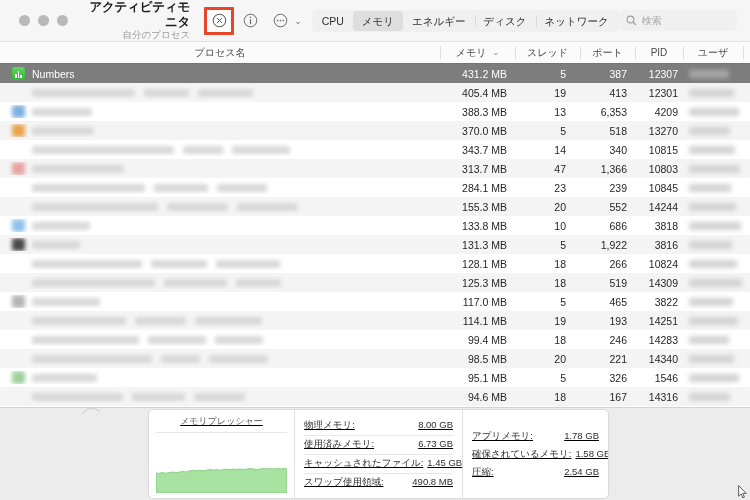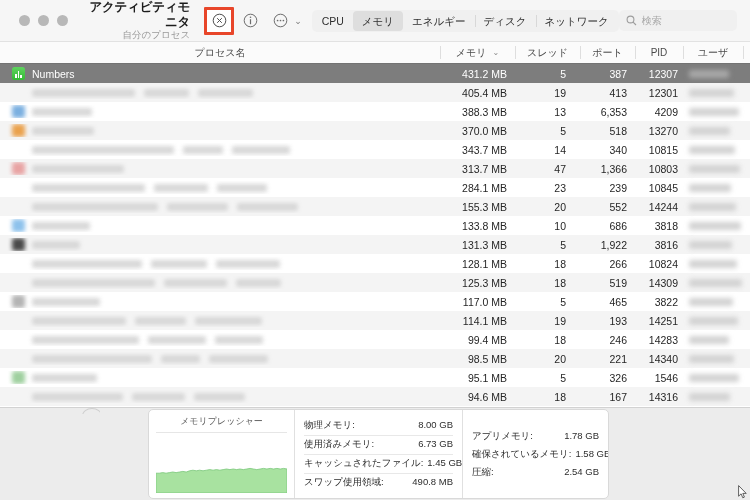--- a/index.html
+++ b/index.html
@@ -258,20 +258,21 @@
     background: #ececec;
   }
 
   .panel {
     background: #ffffff;
     border: 1px solid #d9d9d9;
     border-radius: 5px;
     display: flex;
     height: 90px;
     overflow: hidden;
+    text-decoration: underline;
   }
   .pressure {
     width: 146px;
     border-right: 1px solid #e0e0e0;
     display: flex;
     flex-direction: column;
     padding: 5px 7px 5px 7px;
   }
   .pressure-title {
     font-size: 9px;

